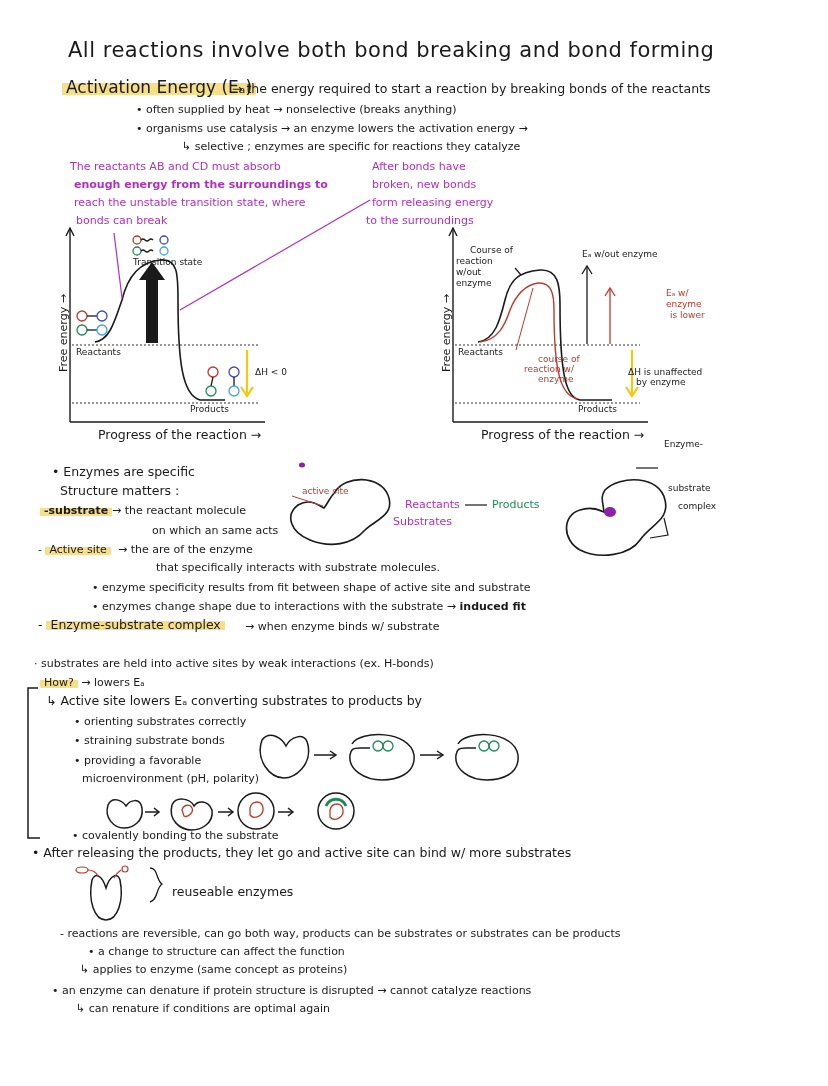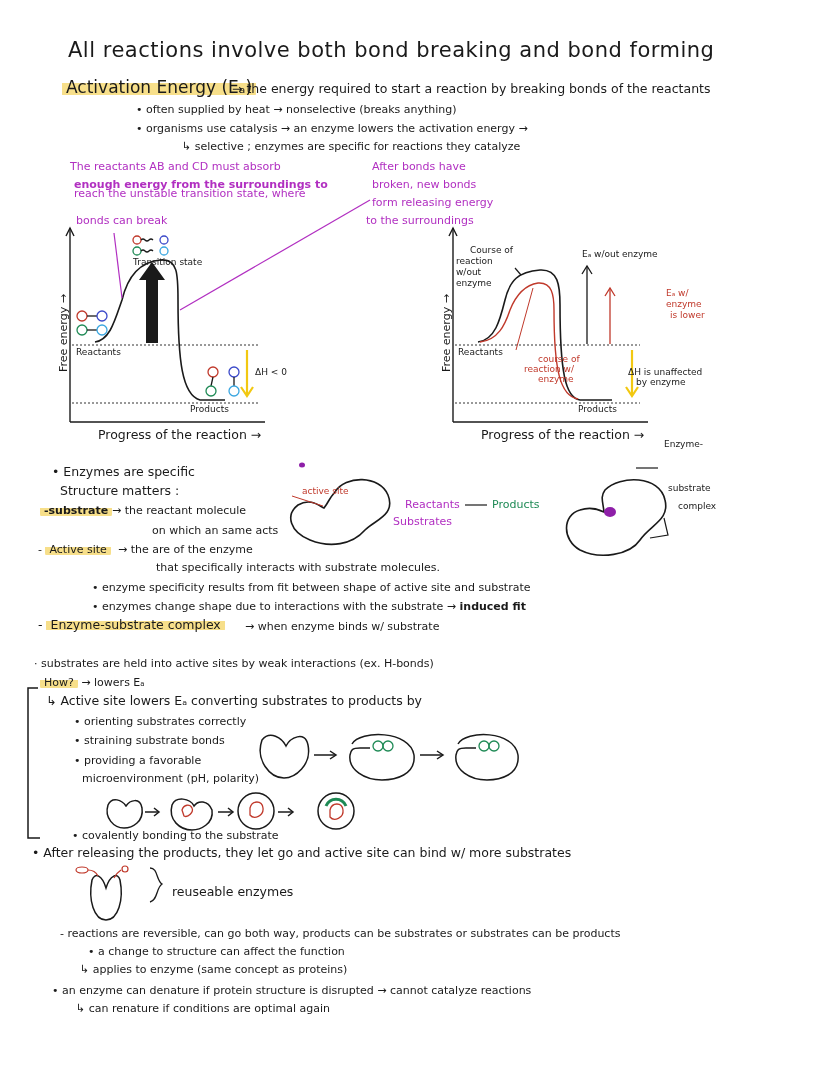--- a/index.html
+++ b/index.html
@@ -24,21 +24,21 @@
 <div class="t title" style="left:68px;top:40px;">All reactions involve both bond breaking and bond forming</div>
 
 <div class="t h" style="left:62px;top:79px;"><span class="hl">Activation Energy (Eₐ)</span></div>
 <div class="t n" style="left:232px;top:83px;">→ the energy required to start a reaction by breaking bonds of the reactants</div>
 <div class="t s" style="left:136px;top:104px;">• often supplied by heat → nonselective (breaks anything)</div>
 <div class="t s" style="left:136px;top:123px;">• organisms use catalysis → an enzyme lowers the activation energy →</div>
 <div class="t s" style="left:182px;top:141px;">↳ selective ; enzymes are specific for reactions they catalyze</div>
 
 <div class="t s mag" style="left:70px;top:161px;">The reactants AB and CD must absorb</div>
 <div class="t s mag" style="left:74px;top:179px;font-weight:bold;">enough energy from the surroundings to</div>
-<div class="t s mag" style="left:74px;top:188px;text-align:center;">reach the unstable transition state, where</div>
+<div class="t s mag" style="left:74px;top:197px;text-align:center;">reach the unstable transition state, where</div>
 <div class="t s mag" style="left:76px;top:215px;">bonds can break</div>
 
 <div class="t s mag" style="left:372px;top:161px;">After bonds have</div>
 <div class="t s mag" style="left:372px;top:179px;">broken, new bonds</div>
 <div class="t s mag" style="left:372px;top:197px;">form releasing energy</div>
 <div class="t s mag" style="left:366px;top:215px;">to the surroundings</div>
 
 <svg width="828" height="1086" viewBox="0 0 828 1086">
 
   <g fill="none" stroke="#1a1a1a" stroke-width="1.4">

